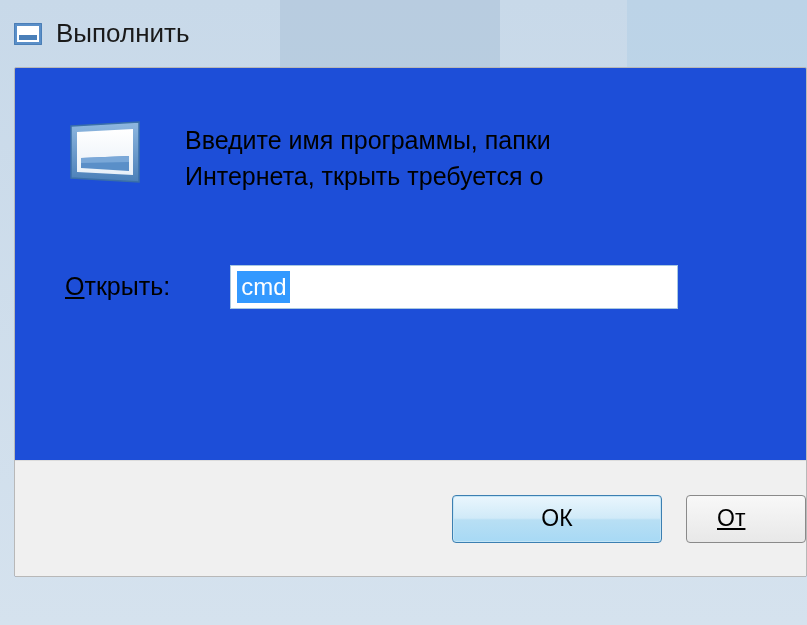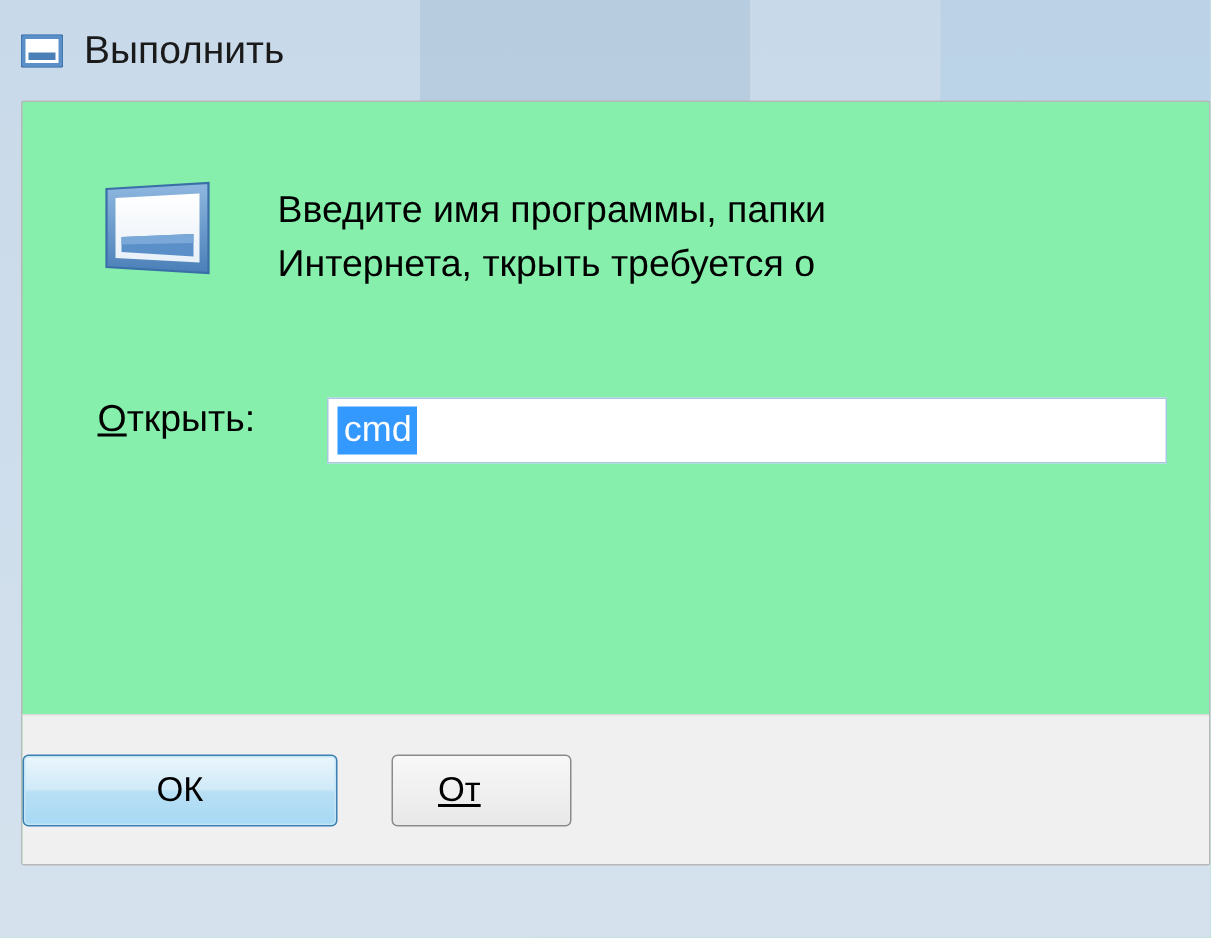--- a/index.html
+++ b/index.html
@@ -59,21 +59,21 @@
     .titlebar-icon {
       width: 28px;
       height: 22px;
     }
     .titlebar-text {
       font-size: 26px;
       color: #1a1a1a;
       font-weight: 400;
     }
     .dialog-body {
-      background: #86efac;
+      background: #1d4ed8;
       border: 1px solid #b8b8b8;
       border-radius: 2px;
       width: 793px;
       padding: 50px 0 17px 50px;
       height: 510px;
       position: relative;
     }
     .content-row {
       display: flex;
       align-items: flex-start;
@@ -85,59 +85,60 @@
       flex-shrink: 0;
     }
     .description {
       font-size: 25px;
       color: #000;
       line-height: 1.45;
       padding-top: 4px;
     }
     .input-row {
       display: flex;
-      align-items: flex-start;
-      gap: 48px;
+      align-items: center;
+      gap: 60px;
       margin-top: 70px;
     }
     .input-label {
       font-size: 25px;
       color: #000;
     }
     .input-label .underline {
       text-decoration: underline;
     }
     .input-field {
       border: 1px solid #a8c8e0;
       background: #ffffff;
       height: 44px;
-      width: 560px;
+      width: 448px;
       padding: 4px 6px;
       font-size: 24px;
       display: flex;
       align-items: center;
     }
     .input-selected {
       background: #3399ff;
       color: #ffffff;
       padding: 2px 4px;
       font-family: 'Segoe UI', Tahoma, sans-serif;
     }
     .button-area {
       position: absolute;
       bottom: 0;
       left: 0;
       right: 0;
-      height: 100px;
+      height: 116px;
       background: #f0f0f0;
       border-top: 1px solid #dcdcdc;
       display: flex;
       align-items: center;
+      justify-content: flex-end;
       padding-right: 0;
-      gap: 36px;
+      gap: 24px;
     }
     .btn {
       height: 48px;
       border: 1px solid #8a8a8a;
       border-radius: 4px;
       font-size: 23px;
       font-family: inherit;
       cursor: pointer;
       background: linear-gradient(180deg, #f8f8f8 0%, #e8e8e8 100%);
     }

